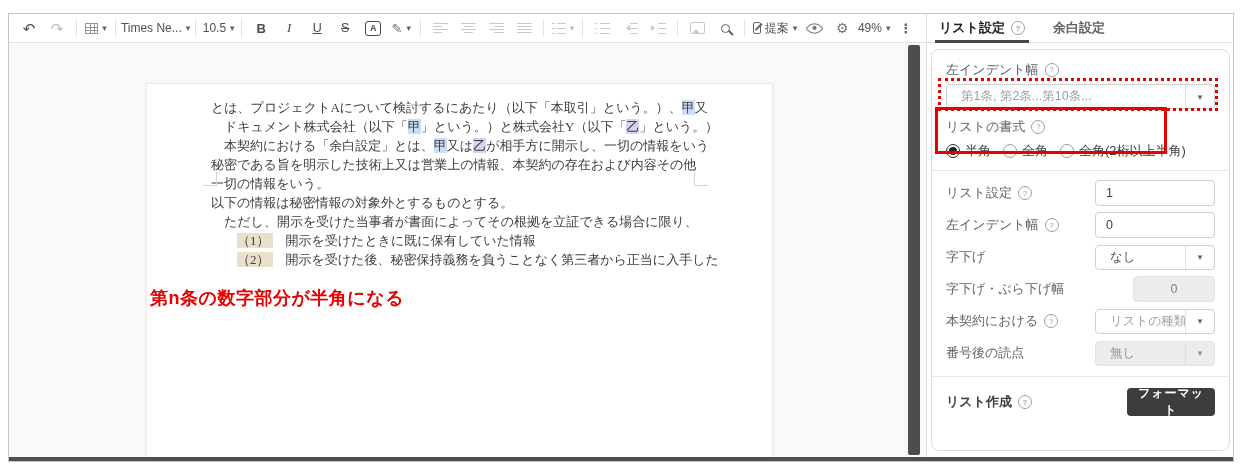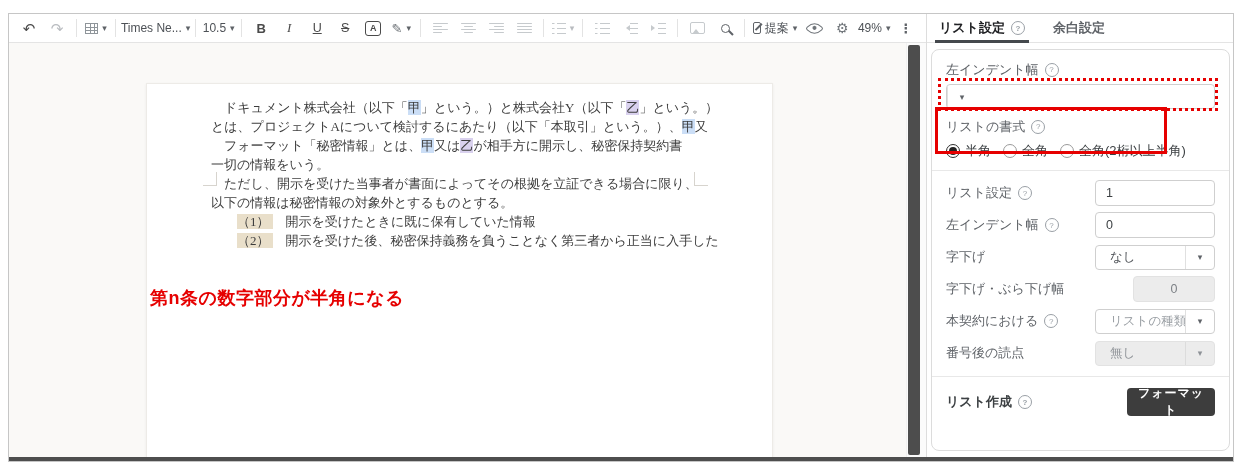--- a/index.html
+++ b/index.html
@@ -223,26 +223,27 @@
         <span class="tbtn">
             <span class="ic-dots">⋮</span>
           </span>
       </div>
 
       <div class="canvas">
         <div class="page">
           <span class="mark l"></span>
           <span class="mark r"></span>
           <div class="doc-lines">
+              <div class="doc-line"><span>とは、プロジェクトAについて検討するにあたり（以下「本取引」という。）、</span><span class="hl-blue">甲</span><span>又</span></div>
               <div class="doc-line"><span>　ドキュメント株式会社（以下「</span><span class="hl-blue">甲</span><span>」という。）と株式会社Y（以下「</span><span class="hl-purple">乙</span><span>」という。）</span></div>
-              <div class="doc-line"><span>とは、プロジェクトAについて検討するにあたり（以下「本取引」という。）、</span><span class="hl-blue">甲</span><span>又</span></div>
-              <div class="doc-line"><span>　フォーマット「秘密情報」とは、</span><span class="hl-blue">甲</span><span>又は</span><span class="hl-purple">乙</span><span>が相手方に開示し、秘密保持契約書</span></div>
+              <div class="doc-line"><span>　本契約における「余白設定」とは、</span><span class="hl-blue">甲</span><span>又は</span><span class="hl-purple">乙</span><span>が相手方に開示し、一切の情報をいう</span></div>
+              <div class="doc-line"><span>秘密である旨を明示した技術上又は営業上の情報、本契約の存在および内容その他</span></div>
               <div class="doc-line"><span>一切の情報をいう。</span></div>
+              <div class="doc-line"><span>以下の情報は秘密情報の対象外とするものとする。</span></div>
               <div class="doc-line"><span>　ただし、開示を受けた当事者が書面によってその根拠を立証できる場合に限り、</span></div>
-              <div class="doc-line"><span>以下の情報は秘密情報の対象外とするものとする。</span></div>
               <div class="doc-line"><span>　　</span><span class="hl-tan">（1）</span><span>　開示を受けたときに既に保有していた情報</span></div>
               <div class="doc-line"><span>　　</span><span class="hl-tan">（2）</span><span>　開示を受けた後、秘密保持義務を負うことなく第三者から正当に入手した</span></div>
             </div>
         </div>
         <div class="annotation">第n条の数字部分が半角になる</div>
       </div>
       <div class="vtrack"></div>
       <div class="vthumb"></div>
     </div>
 
@@ -258,20 +259,21 @@
       </div>
 
       <div class="card">
 
         <div class="sec1">
           <div class="flabel">
             <span>左インデント幅</span>
             <span class="help">?</span>
           </div>
           <div class="selbox list-type-sel">
+            <span class="txt muted">第1条, 第2条...第10条...</span>
             <span class="arr">▾</span>
           </div>
           <div class="flabel fmt-label">
             <span>リストの書式</span>
             <span class="help">?</span>
           </div>
           <div class="radios">
             <span class="rad sel"></span>
             <span class="radgap">半角</span>
             <span class="rad"></span>

